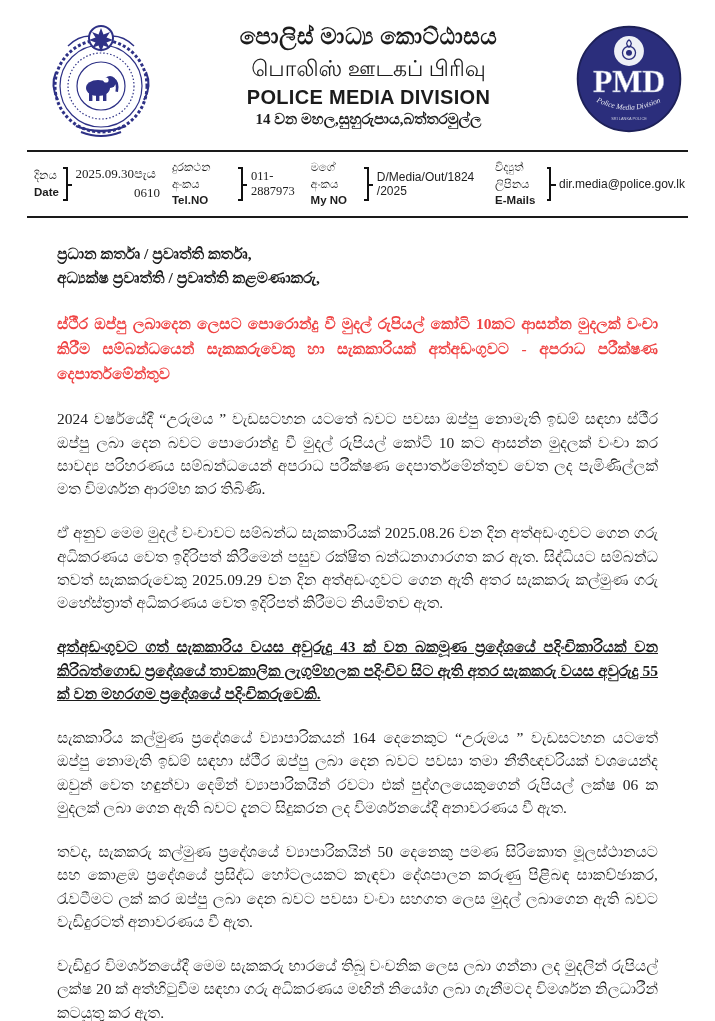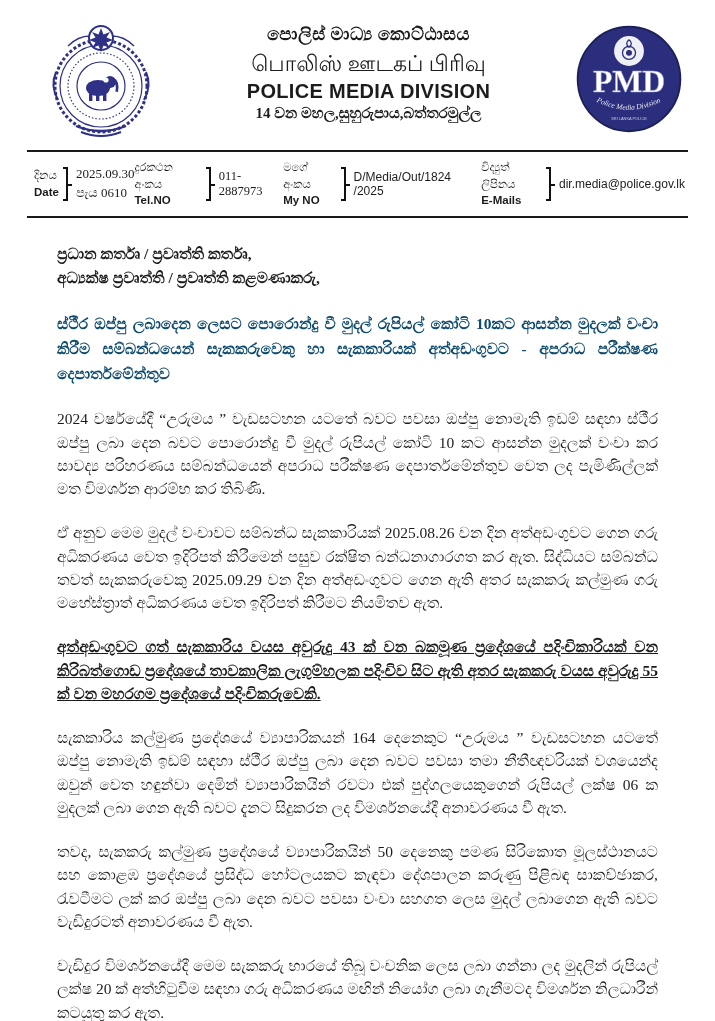--- a/index.html
+++ b/index.html
@@ -17,21 +17,21 @@
 
   
   .header {
     display: flex;
     align-items: flex-start;
     padding: 20px 30px 0 38px;
   }
   .crest-wrap { width: 130px; flex: 0 0 130px; }
   .header-center { flex: 1; text-align: center; padding-top: 4px; }
   .title-si {
-    font-size: 18px;
+    font-size: 23px;
     font-weight: bold;
     line-height: 1.15;
     letter-spacing: 0.5px;
   }
   .title-ta { font-size: 22px; margin-top: 7px; line-height: 1.1; }
   .title-en {
     font-family: "Liberation Sans", sans-serif;
     font-size: 20px;
     font-weight: bold;
     margin-top: 4px;
@@ -75,21 +75,21 @@
     margin: 0 8px 0 4px;
   }
   .bracket::after {
     content: "";
     position: absolute;
     top: 50%;
     left: 4px;
     width: 5px;
     border-top: 2px solid #111;
   }
-  .value-col { display: flex; flex-direction: column; font-size: 13px; line-height: 1.45; }
+  .value-col { display: flex; flex-direction: row; font-size: 13px; line-height: 1.45; }
   .value { font-size: 12.5px; }
   .value-sans { font-family: "Liberation Sans", sans-serif; font-size: 12px; }
 
   
   .letter { padding: 0 57px; font-size: 15.5px; line-height: 1.5; }
   .addressee { margin-top: 24px; font-weight: bold; line-height: 1.55; }
   .headline {
     margin-top: 22px;
     font-weight: bold;
     text-align: justify;
@@ -218,21 +218,21 @@
 
   <hr class="rule">
 
   <div class="letter">
 
     <div class="addressee">
       <div>ප්‍රධාන කර්තෘ / ප්‍රවෘත්ති කර්තෘ,</div>
       <div>අධ්‍යක්ෂ ප්‍රවෘත්ති / ප්‍රවෘත්ති කළමණාකරු,</div>
     </div>
 
-    <div class="headline" id="headline" style="color: #0c4a6e; font-family: Liberation Serif, serif;">ස්ථීර ඔප්පු ලබාදෙන ලෙසට පොරොන්දු වී මුදල් රුපියල් කෝටි 10කට ආසන්න මුදලක් වංචා කිරීම සම්බන්ධයෙන් සැකකරුවෙකු හා සැකකාරියක් අත්අඩංගුවට - අපරාධ පරීක්ෂණ දෙපාර්තමේන්තුව</div>
+    <div class="headline" id="headline" style="color: #ef4444; font-family: Liberation Serif, serif;">ස්ථීර ඔප්පු ලබාදෙන ලෙසට පොරොන්දු වී මුදල් රුපියල් කෝටි 10කට ආසන්න මුදලක් වංචා කිරීම සම්බන්ධයෙන් සැකකරුවෙකු හා සැකකාරියක් අත්අඩංගුවට - අපරාධ පරීක්ෂණ දෙපාර්තමේන්තුව</div>
 
     <p class="para">2024 වර්ෂයේදී  “උරුමය ” වැඩසටහන යටතේ බවට පවසා ඔප්පු නොමැති ඉඩම් සඳහා ස්ථීර ඔප්පු ලබා දෙන බවට පොරොන්දු වී මුදල් රුපියල් කෝටි 10 කට ආසන්න මුදලක් වංචා කර සාවද්‍ය පරිහරණය සම්බන්ධයෙන් අපරාධ පරීක්ෂණ දෙපාර්තමේන්තුව වෙත ලද පැමිණිල්ලක් මත විමර්ශන ආරම්භ කර තිබිණි.</p>
     <p class="para">ඒ අනුව මෙම මුදල් වංචාවට සම්බන්ධ සැකකාරියක් 2025.08.26 වන දින  අත්අඩංගුවට ගෙන ගරු අධිකරණය වෙත ඉදිරිපත් කිරීමෙන් පසුව රක්ෂිත බන්ධනාගාරගත කර ඇත. සිද්ධියට සම්බන්ධ තවත් සැකකරුවෙකු 2025.09.29 වන දින අත්අඩංගුවට ගෙන ඇති අතර සැකකරු කල්මුණ ගරු මහේස්ත්‍රාත් අධිකරණය වෙත ඉදිරිපත් කිරීමට නියමිතව ඇත.</p>
     <p class="para bold">අත්අඩංගුවට ගත් සැකකාරිය වයස අවුරුදු 43 ක් වන බකමූණ ප්‍රදේශයේ පදිංචිකාරියක් වන කිරිබත්ගොඩ ප්‍රදේශයේ තාවකාලික ලැගුම්හලක පදිංචිව සිට ඇති අතර සැකකරු වයස අවුරුදු 55 ක් වන මහරගම ප්‍රදේශයේ පදිංචිකරුවෙකි.</p>
     <p class="para">සැකකාරිය කල්මුණ ප්‍රදේශයේ ව්‍යාපාරිකයන් 164 දෙනෙකුට “උරුමය ” වැඩසටහන යටතේ ඔප්පු නොමැති ඉඩම් සඳහා ස්ථීර ඔප්පු ලබා දෙන බවට පවසා තමා නීතීඥවරියක් වශයෙන්ද ඔවුන් වෙත හඳුන්වා දෙමින් ව්‍යාපාරිකයින් රවටා එක් පුද්ගලයෙකුගෙන් රුපියල් ලක්ෂ 06 ක මුදලක් ලබා ගෙන ඇති බවට දැනට සිදුකරන ලද විමර්ශනයේදී අනාවරණය වී ඇත.</p>
     <p class="para">තවද, සැකකරු කල්මුණ ප්‍රදේශයේ ව්‍යාපාරිකයින් 50 දෙනෙකු පමණ සිරිකොත මූලස්ථානයට සහ කොළඹ ප්‍රදේශයේ ප්‍රසිද්ධ හෝටලයකට කැඳවා දේශපාලන කරුණු පිළිබඳ සාකච්ඡාකර, රැවටීමට ලක් කර ඔප්පු ලබා දෙන බවට පවසා වංචා සහගත ලෙස මුදල් ලබාගෙන ඇති බවට වැඩිදුරටත් අනාවරණය වී ඇත.</p>
     <p class="para">වැඩිදුර විමර්ශනයේදී මෙම සැකකරු භාරයේ තිබූ  වංචනික ලෙස ලබා ගන්නා ලද මුදලින් රුපියල් ලක්ෂ 20 ක් අත්හිටුවීම සඳහා ගරු අධිකරණය මඟින්  නියෝග ලබා ගැනීමටද විමර්ශන නිලධාරීන් කටයුතු කර ඇත.</p>
 
   </div>
 

